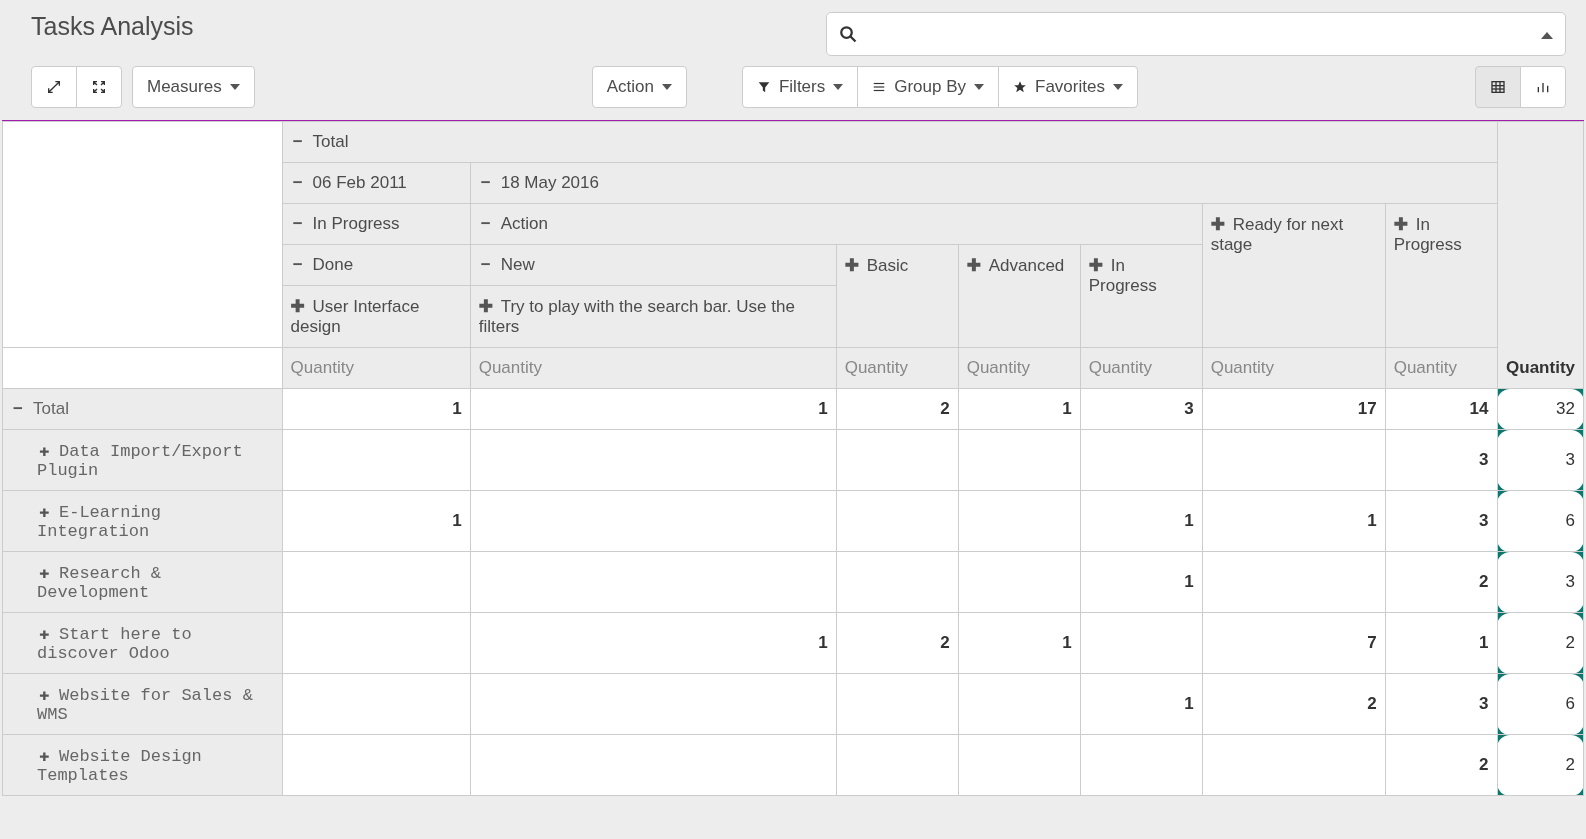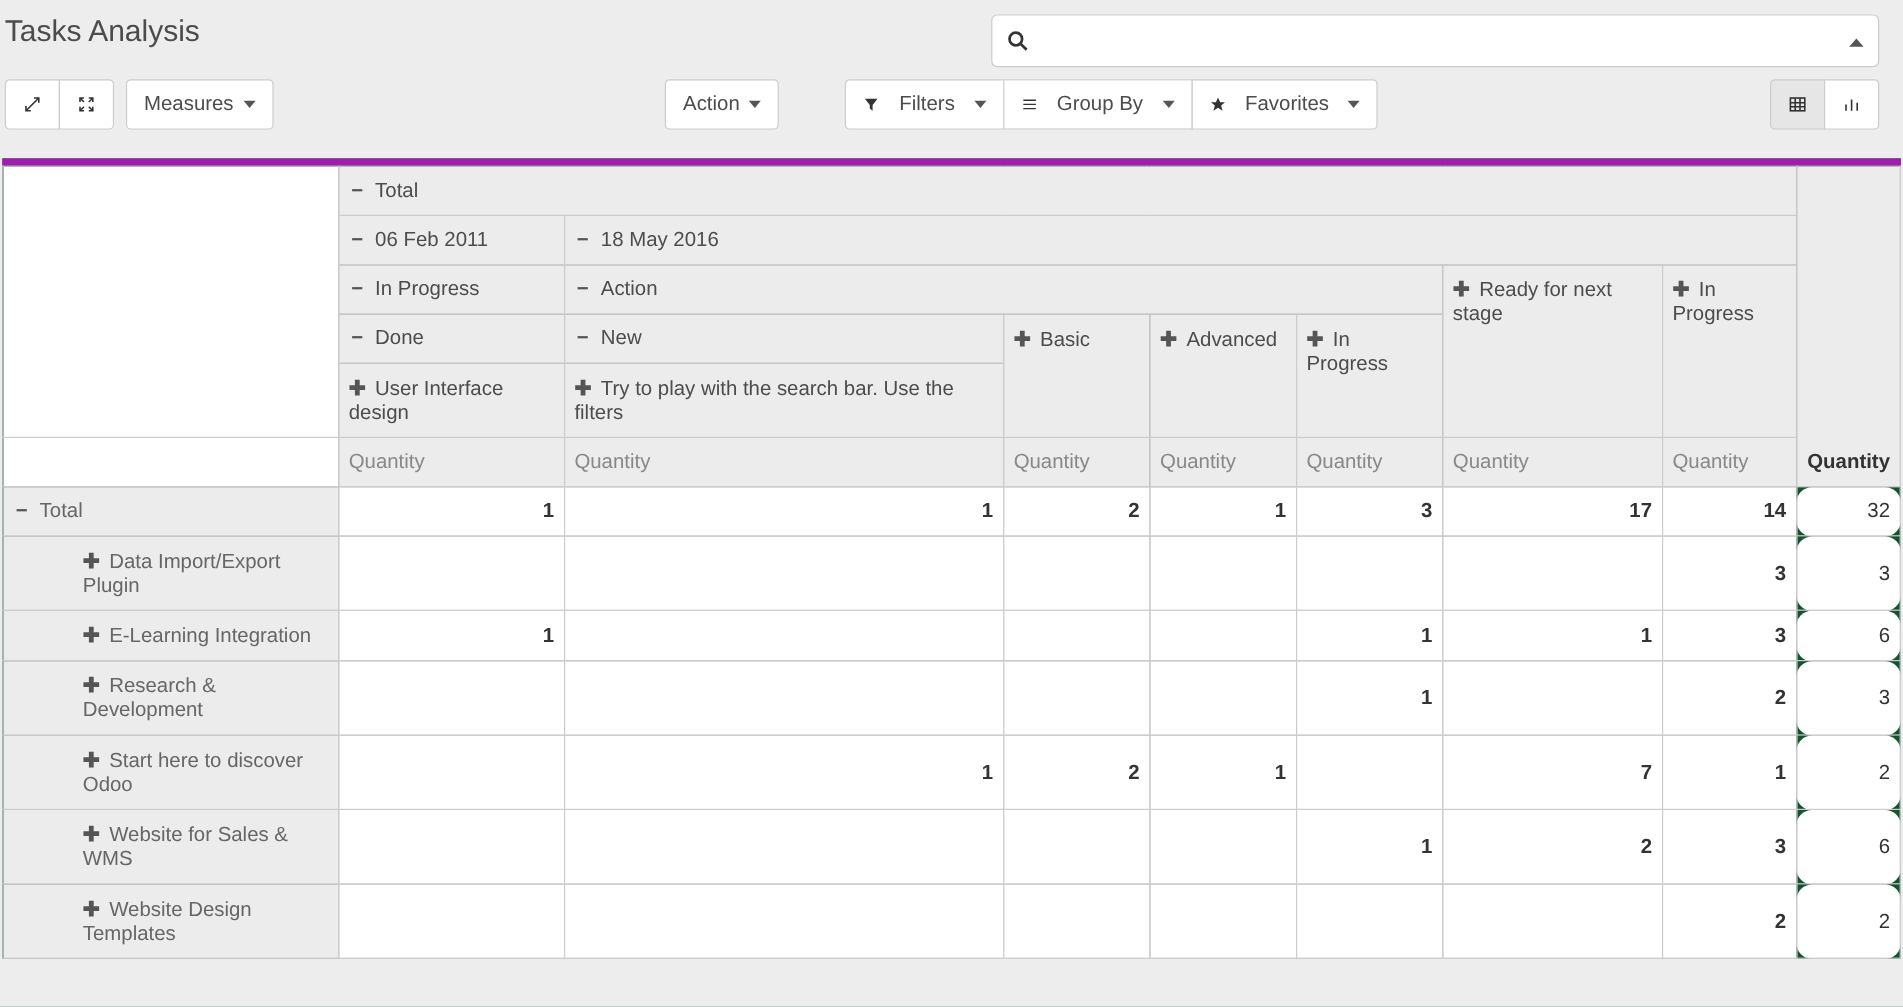--- a/index.html
+++ b/index.html
@@ -4,21 +4,21 @@
 <style>
   * { box-sizing: border-box; margin: 0; padding: 0; }
   body {
     font-family: -apple-system, "Helvetica Neue", Helvetica, Arial, sans-serif;
     font-size: 17px;
     background: #ededed;
     color: #4c4c4c;
     width: 1586px;
   }
   .control-panel {
-    padding: 12px 20px 10px 4px;
+    padding: 12px 20px 10px 31px;
   }
   .cp-top { display:flex; align-items:flex-start; gap:20px; margin-bottom:10px;}
   .title { font-size: 25px; color:#4c4c4c; font-weight:400; flex:0 0 auto;}
   .spacer { flex:1; }
   .search-wrap { flex:0 0 auto; width: 740px; }
   .search {
     background:#fff;
     border:1px solid #ccc;
     border-radius:5px;
     height:44px;
@@ -32,46 +32,46 @@
   }
   .search .caret-up { color:#555; cursor:pointer; }
   .cp-bottom { display:flex; align-items:center; }
   .btn {
     background:#fff; border:1px solid #ccc; border-radius:4px;
     padding:8px 14px; font-size:17px; color:#4c4c4c;
     display:inline-flex; align-items:center; gap:8px; cursor:pointer;
     height:42px;
   }
   .btn-group { display:inline-flex; }
-  .btn-group .btn { border-radius:0; margin-left:-1px;gap:16px;}
+  .btn-group .btn { border-radius:0; margin-left:-1px;}
   .btn-group .btn:first-child { border-top-left-radius:4px; border-bottom-left-radius:4px; margin-left:0;}
   .btn-group .btn:last-child { border-top-right-radius:4px; border-bottom-right-radius:4px;align-items:center;}
   .btn.active { background:#e6e6e6; }
   .caret { display:inline-block; width:0; height:0; border-left:5px solid transparent; border-right:5px solid transparent; border-top:6px solid #555;}
   .caret-up-glyph { display:inline-block; width:0; height:0; border-left:6px solid transparent; border-right:6px solid transparent; border-bottom:7px solid #555;}
   .ml { margin-left:10px; }
 
   
   .pivot {
-    margin: 14px 2px 0 2px;
-    background:#14532d;
-    border-top:6px solid #a21caf;
+    margin: 2px 2px 0 2px;
+    background:#0f766e;
+    border-top:1px solid #a21caf;
   }
   table { border-collapse:collapse; width:100%; table-layout:fixed;}
   th, td { border:1px solid #ccc; padding:10px 8px; vertical-align:middle; font-weight:400;}
   th { background:#ececec; color:#666; text-align:left;}
   th.corner { background:#fff; }
   th.muted { color:#888; }
   th.expander { cursor:pointer; color:#4c4c4c;}
   th.right, td.right { text-align:right; }
   td { text-align:right; background:#fff; font-weight:600; color:#333; }
   th.total-col, td.total-col { font-weight:400;border-radius:13px; }
   .exp-icon { display:inline-block; width:14px; text-align:center; font-weight:700; margin-right:8px; color:#555;}
   .row-head { text-align:left; cursor:pointer; background:#ececec;}
-  .ind1 { padding-left:66px; }
+  .ind1 { padding-left:34px;font-family:Liberation Mono, monospace; }
   th.quantity-label { font-weight:700; color:#333;}
   col.rowhead { width:275px; }
   col.c1 { width:185px; }
   col.c2 { width:360px; }
   col.c3, col.c4, col.c5 { width:120px; }
   col.c6 { width:180px; }
   col.c7 { width:110px; }
   col.c8 { width:85px; }
 </style>
 </head>

